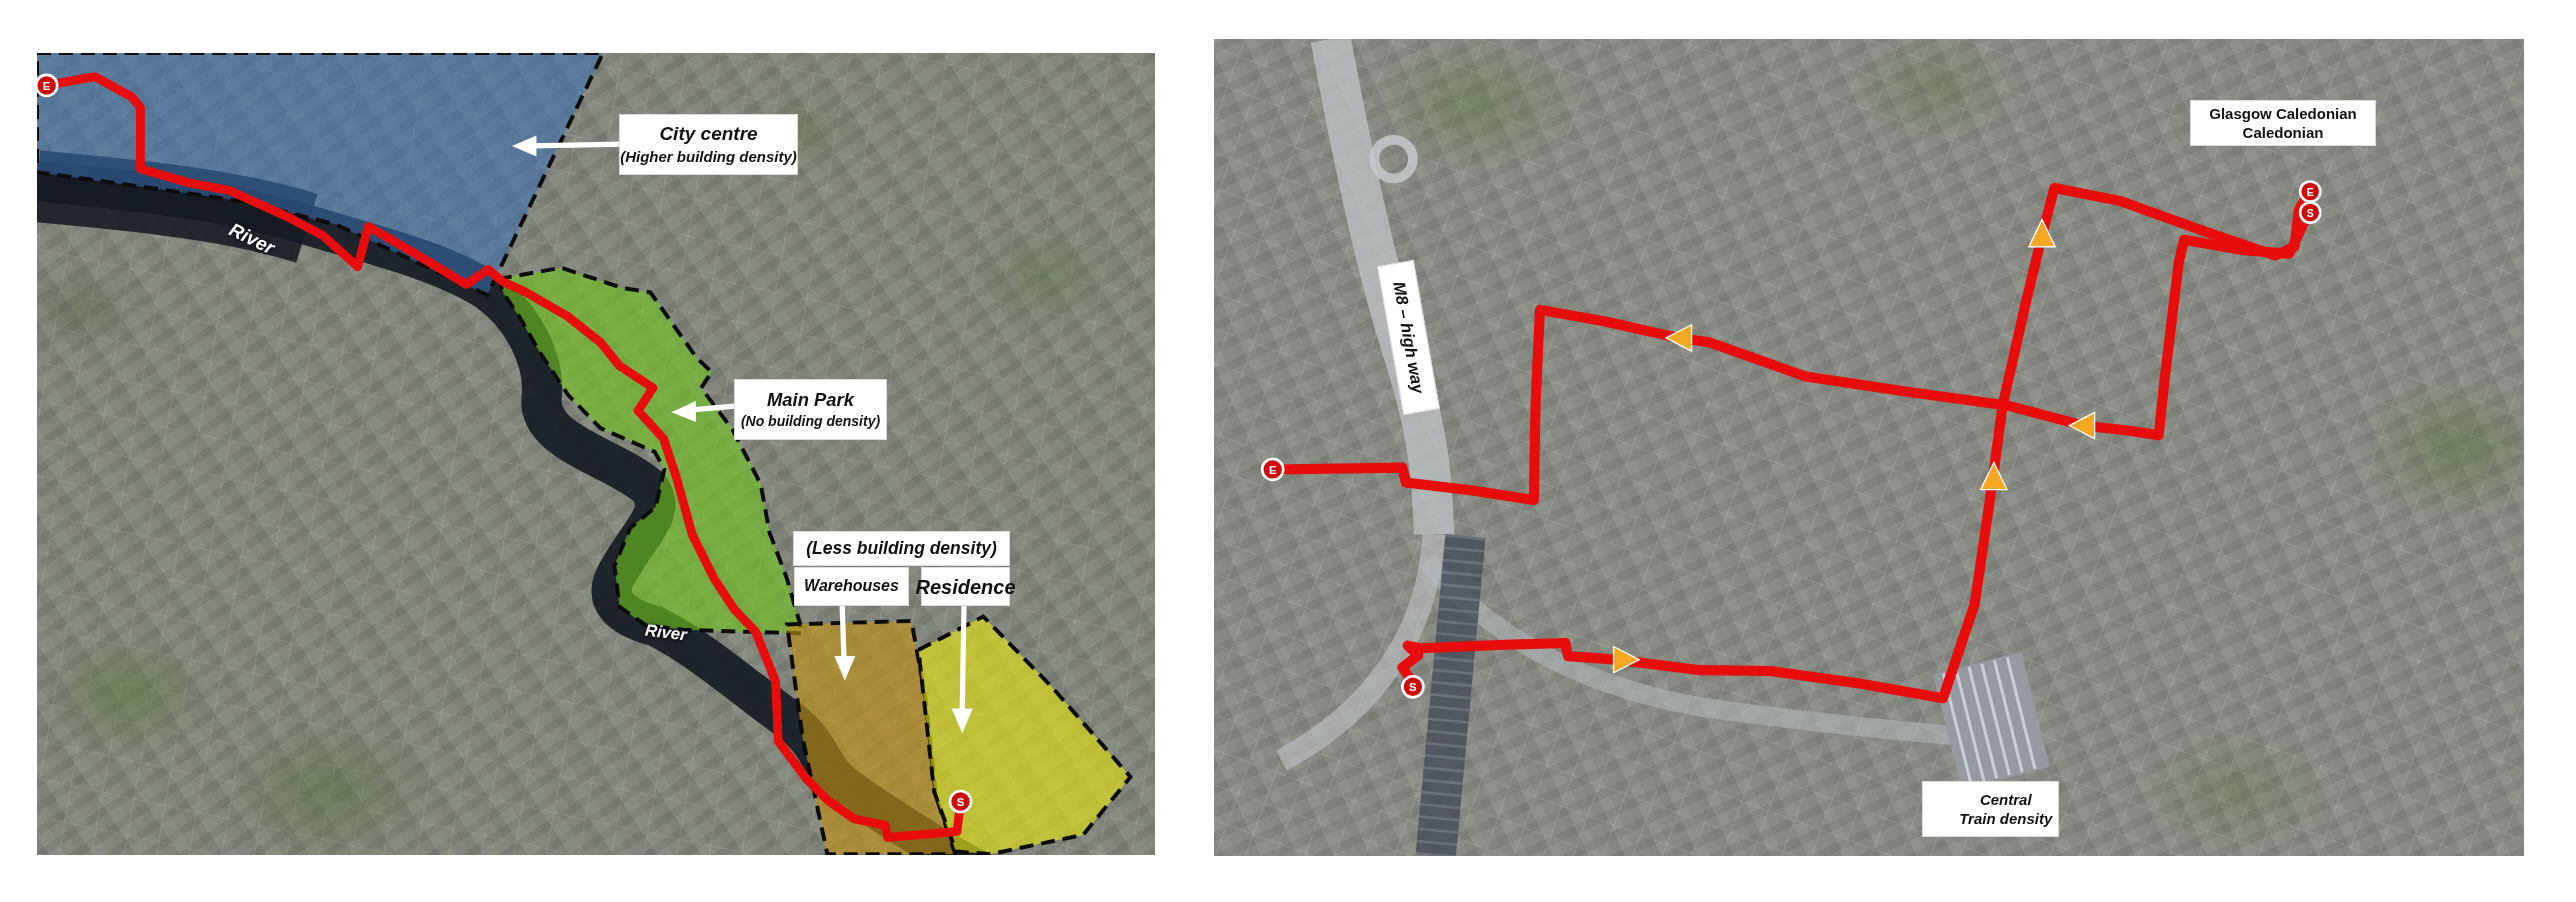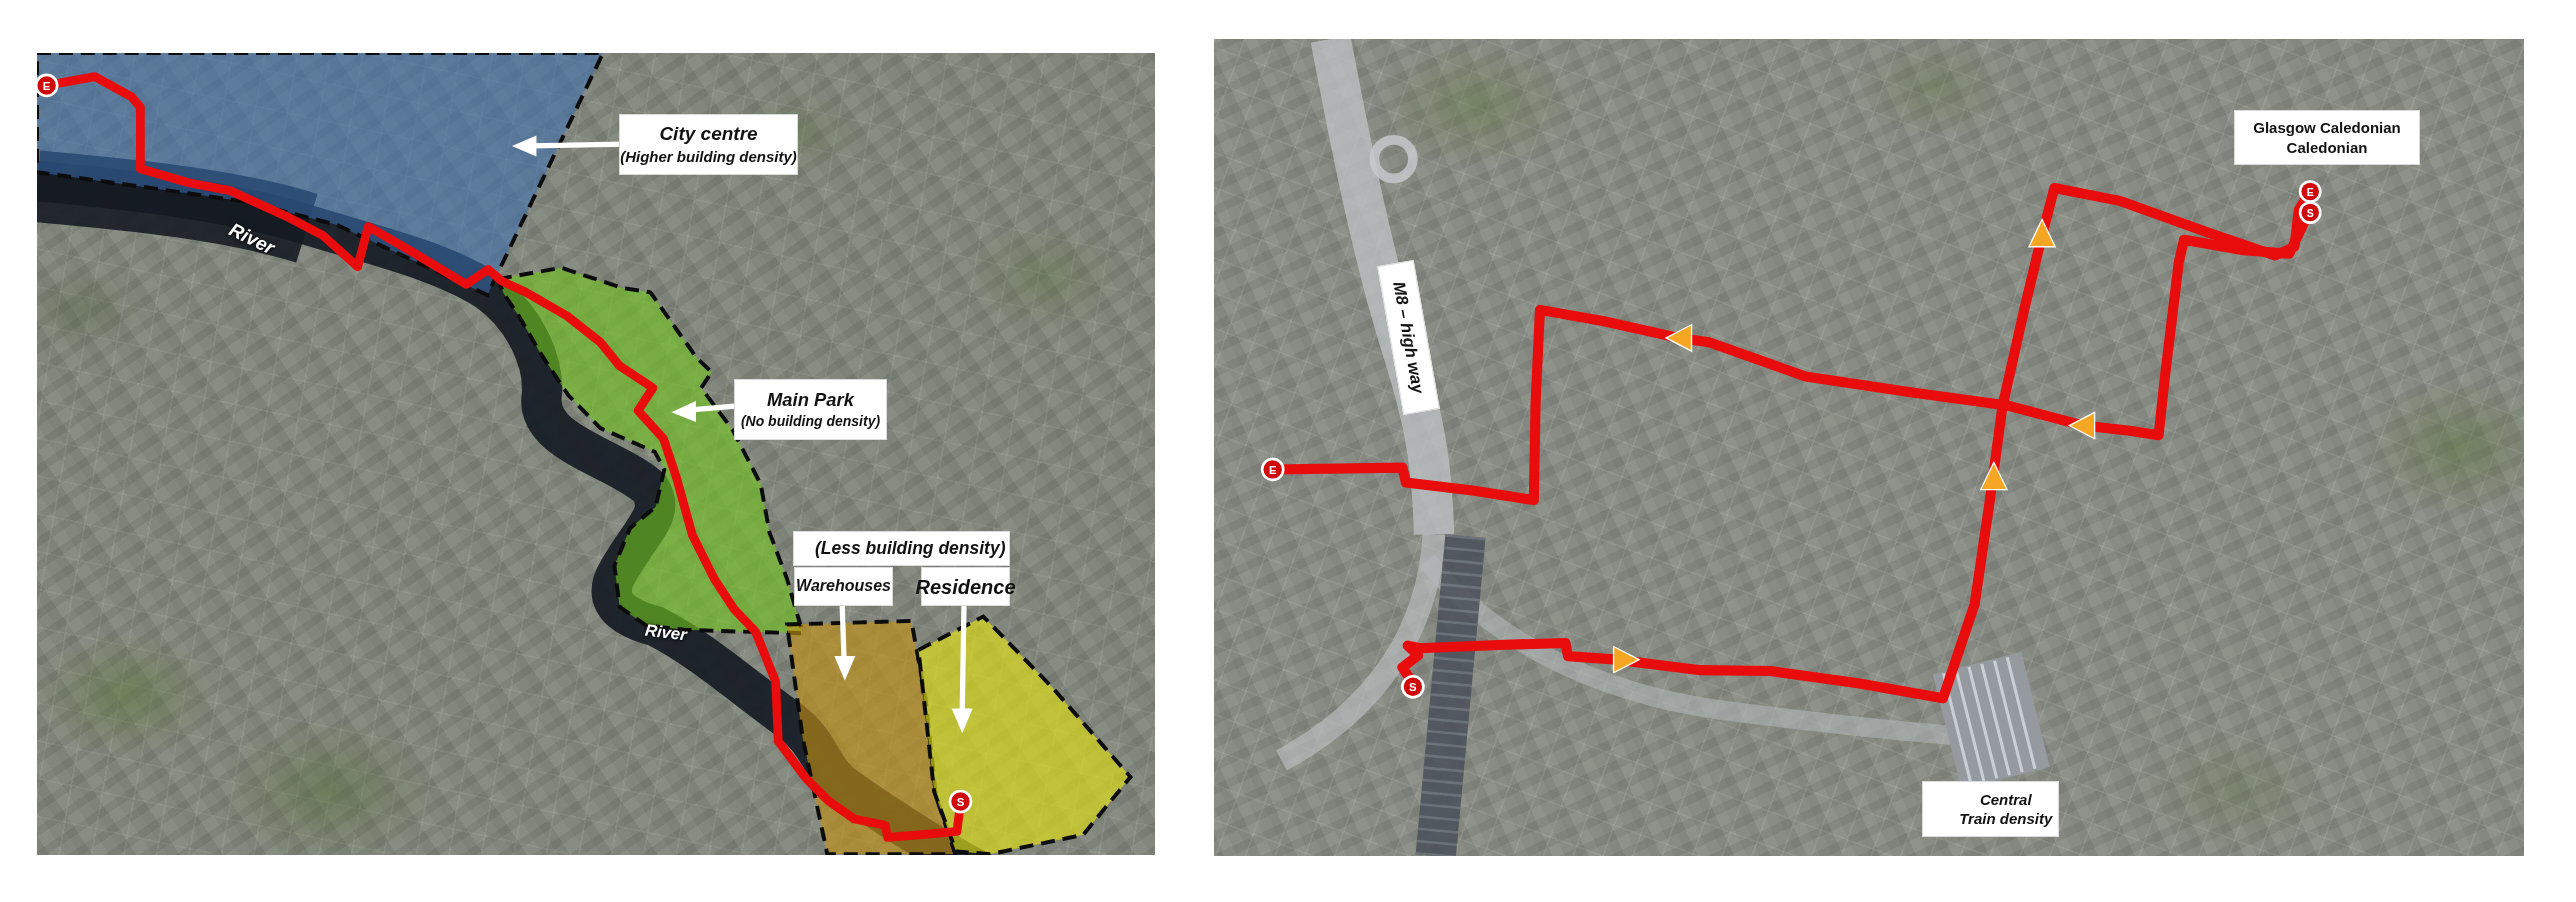--- a/index.html
+++ b/index.html
@@ -106,24 +106,24 @@
     </svg>
 
     <div class="map-label" style="left:582px;top:61px;width:179px;height:61px;">
       <span class="l1" style="font-size:19px;">City centre</span>
       <span class="l2" style="font-size:15px;">(Higher building density)</span>
     </div>
     <div class="map-label" style="left:697px;top:326px;width:153px;height:61px;">
       <span class="l1" style="font-size:18.4px;">Main Park</span>
       <span class="l2" style="font-size:14px;">(No building density)</span>
     </div>
-    <div class="map-label" style="left:756px;top:478px;width:217px;height:35px;align-items:flex-end;">
+    <div class="map-label" style="left:756px;top:478px;width:217px;height:35px;">
       <span class="l1" style="font-size:17.5px;">(Less building density)</span>
     </div>
-    <div class="map-label" style="left:757px;top:514px;width:99px;height:39px;">
+    <div class="map-label" style="left:757px;top:514px;width:115px;height:39px;">
       <span class="l1" style="font-size:16px;">Warehouses</span>
     </div>
     <div class="map-label" style="left:884px;top:514px;width:89px;height:39px;">
       <span class="l1" style="font-size:20px;">Residence</span>
     </div>
     <div class="river-label" style="left:191px;top:175px;font-size:19px;transform:rotate(26deg);">River</div>
     <div class="river-label" style="left:608px;top:570px;font-size:16.7px;transform:rotate(7deg);">River</div>
   </div>
 
   <div class="map-panel" style="left:1214px;top:39px;width:1310px;height:817px;">
@@ -176,21 +176,21 @@
         <circle cx="2636" cy="219" r="10" fill="#cf0a0a"></circle>
         <text x="2636" y="224" text-anchor="middle" font-size="12" font-weight="bold" fill="#ffffff">E</text>
       </g>
       <g>
         <circle cx="2636" cy="243" r="13" fill="#ffffff"></circle>
         <circle cx="2636" cy="243" r="10" fill="#cf0a0a"></circle>
         <text x="2636" y="248" text-anchor="middle" font-size="12" font-weight="bold" fill="#ffffff">S</text>
       </g>
     </svg>
 
-    <div class="map-label no-italic" style="left:1020px;top:61px;width:186px;height:55px;margin-top:10px;">
+    <div class="map-label no-italic" style="left:976px;top:61px;width:186px;height:46px;">
       <span class="l1" style="font-size:15px;">Glasgow  Caledonian</span>
       <span class="l2" style="font-size:15px;">Caledonian</span>
     </div>
     <div class="map-label" style="left:119px;top:280px;width:151px;height:37px;transform:rotate(80deg);">
       <span class="l1" style="font-size:16.7px;">M8 – high way</span>
     </div>
     <div class="map-label" style="left:708px;top:742px;width:137px;height:56px;padding-left:34px;">
       <span class="l1" style="font-size:15px;">Central</span>
       <span class="l2" style="font-size:15px;">Train density</span>
     </div>

